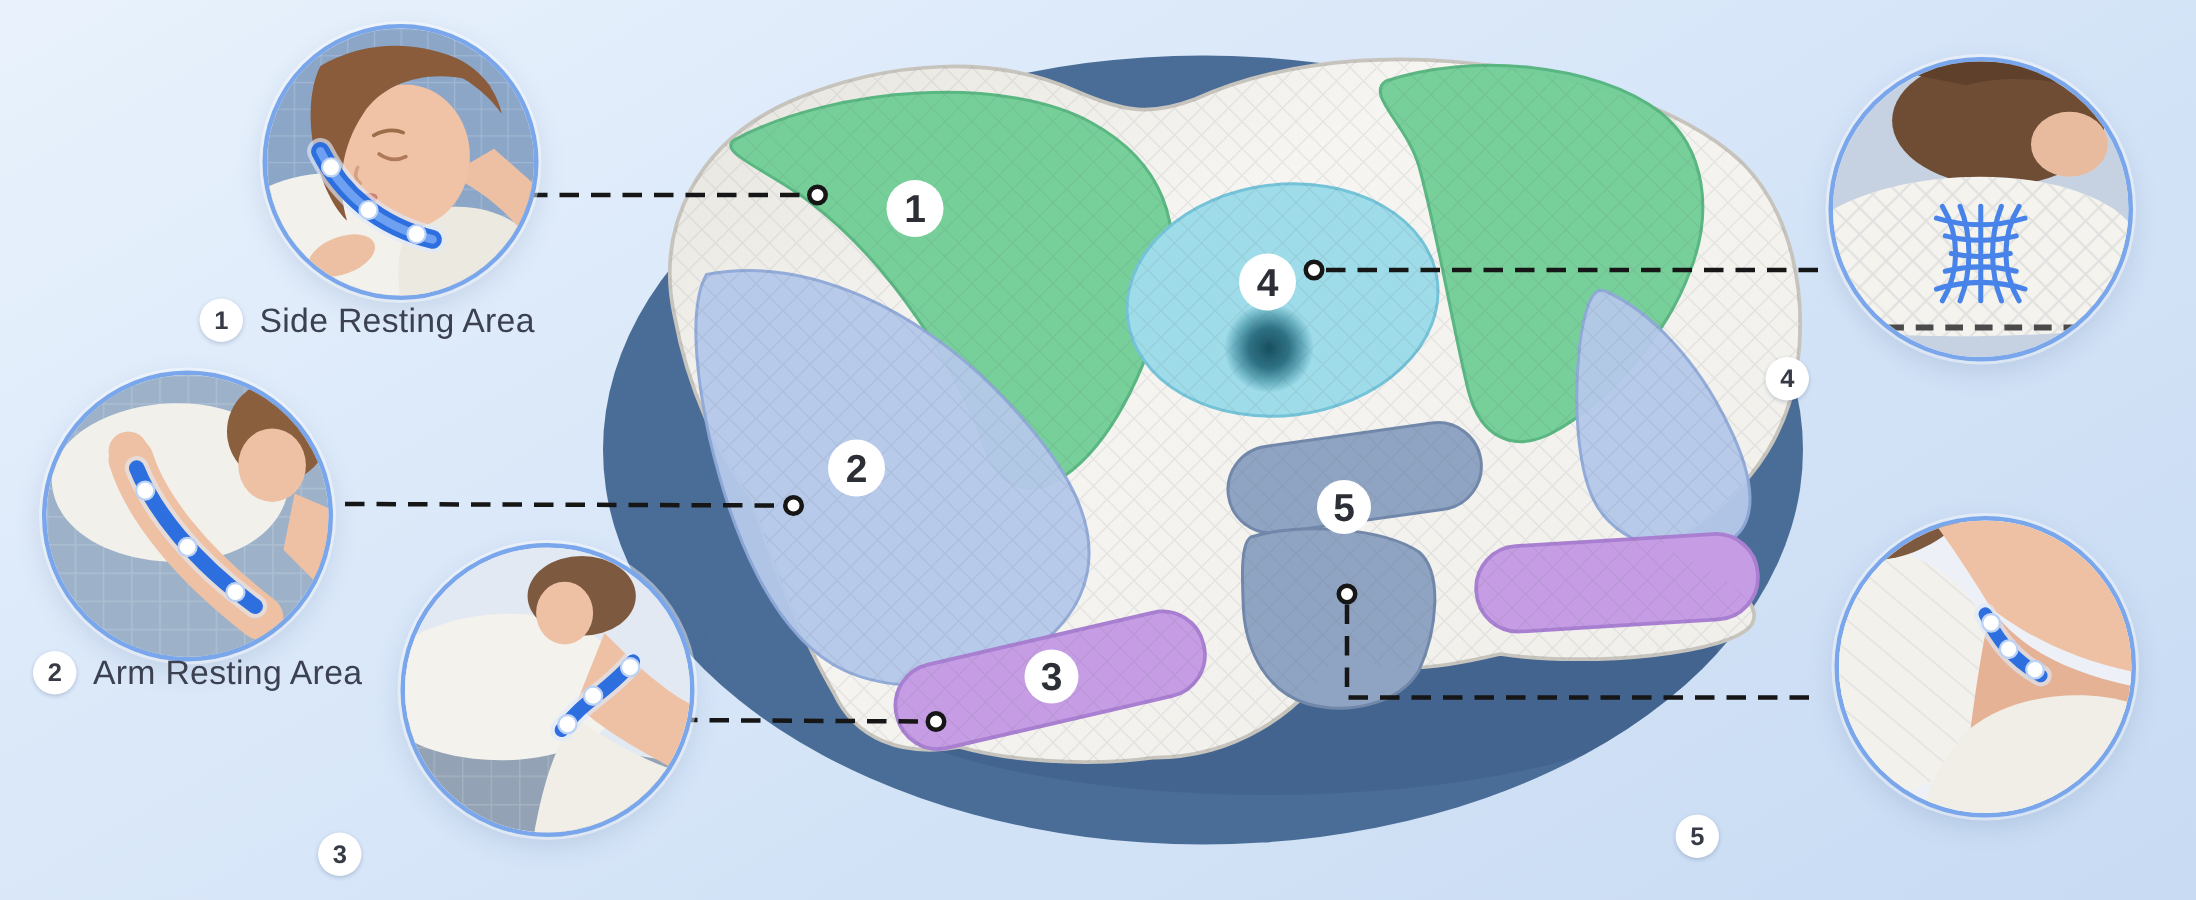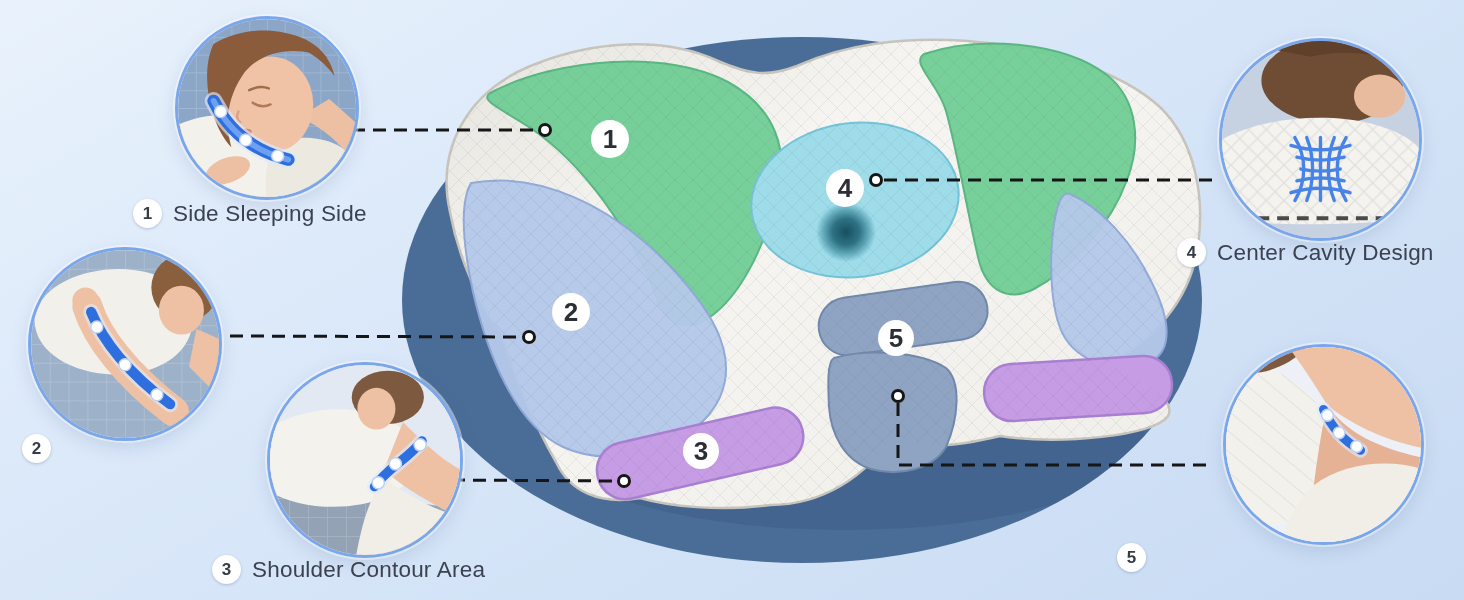--- a/index.html
+++ b/index.html
@@ -264,30 +264,29 @@
       <g fill="#ffffff" stroke="#bcd2f5" stroke-width="0.8">
         <circle cx="52" cy="35" r="3"></circle>
           <circle cx="58" cy="44" r="3"></circle>
           <circle cx="67" cy="51" r="3"></circle>
       </g>
     </svg>
   </div>
 
   <div class="callout" style="left:133px;top:199px;">
     <span class="num">1</span>
-    <span class="txt">Side Sleeping Side</span>
+    <span class="txt">Side Resting Area</span>
   </div>
   <div class="callout" style="left:22px;top:434px;">
     <span class="num">2</span>
+    <span class="txt">Arm Resting Area</span>
   </div>
   <div class="callout" style="left:212px;top:555px;">
     <span class="num">3</span>
-    <span class="txt">Shoulder Contour Area</span>
   </div>
   <div class="callout" style="left:1177px;top:238px;">
     <span class="num">4</span>
-    <span class="txt">Center Cavity Design</span>
   </div>
   <div class="callout" style="left:1117px;top:543px;">
     <span class="num">5</span>
   </div>
 
 </div>
 
 </body></html>

